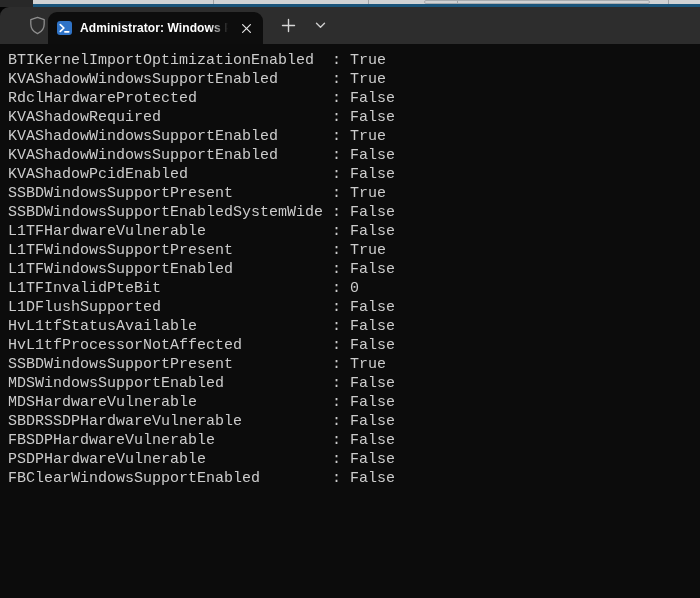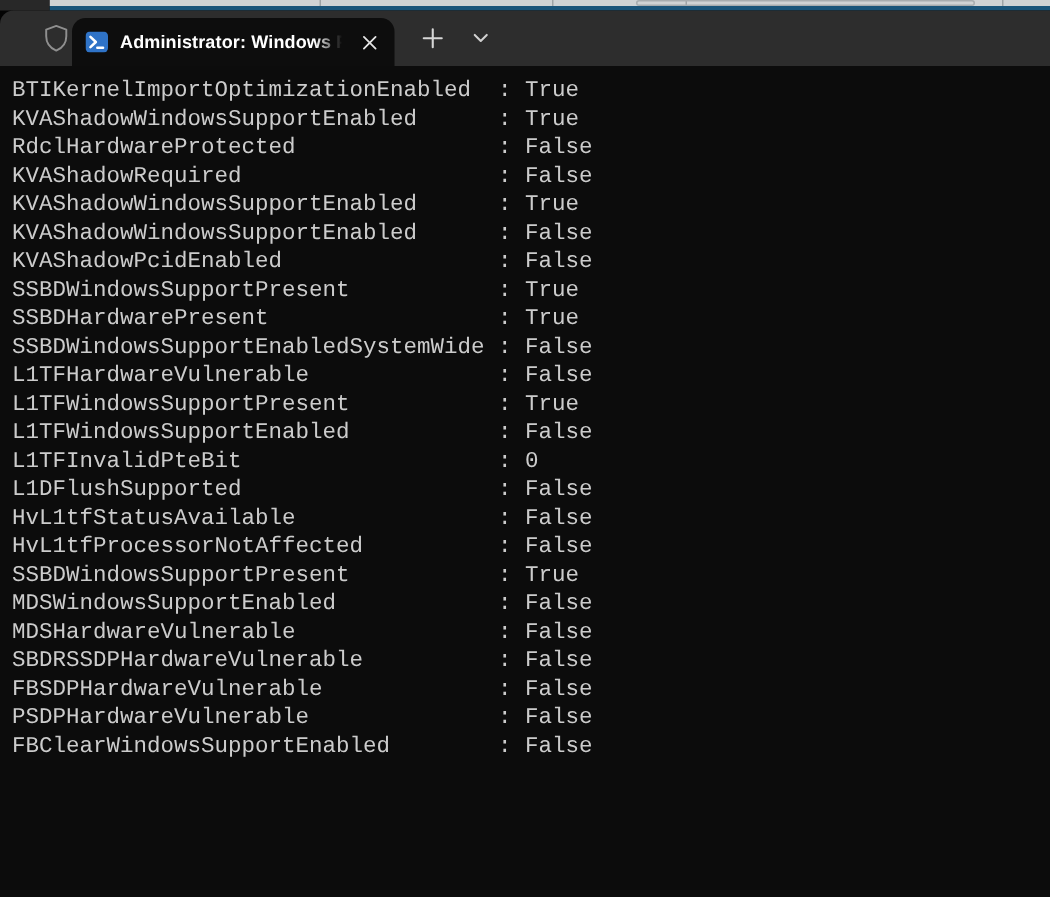--- a/index.html
+++ b/index.html
@@ -139,21 +139,20 @@
 <div class="terminal">
   <div>
       <div class="term-line"><span class="t-name">BTIKernelImportOptimizationEnabled</span><span class="t-sep">:</span><span class="t-val">True</span></div>
       <div class="term-line"><span class="t-name">KVAShadowWindowsSupportEnabled</span><span class="t-sep">:</span><span class="t-val">True</span></div>
       <div class="term-line"><span class="t-name">RdclHardwareProtected</span><span class="t-sep">:</span><span class="t-val">False</span></div>
       <div class="term-line"><span class="t-name">KVAShadowRequired</span><span class="t-sep">:</span><span class="t-val">False</span></div>
       <div class="term-line"><span class="t-name">KVAShadowWindowsSupportEnabled</span><span class="t-sep">:</span><span class="t-val">True</span></div>
       <div class="term-line"><span class="t-name">KVAShadowWindowsSupportEnabled</span><span class="t-sep">:</span><span class="t-val">False</span></div>
       <div class="term-line"><span class="t-name">KVAShadowPcidEnabled</span><span class="t-sep">:</span><span class="t-val">False</span></div>
       <div class="term-line"><span class="t-name">SSBDWindowsSupportPresent</span><span class="t-sep">:</span><span class="t-val">True</span></div>
-      <div class="term-line"><span class="t-name">SSBDHardwarePresent</span><span class="t-sep">:</span><span class="t-val">True</span></div>
       <div class="term-line"><span class="t-name">SSBDWindowsSupportEnabledSystemWide</span><span class="t-sep">:</span><span class="t-val">False</span></div>
       <div class="term-line"><span class="t-name">L1TFHardwareVulnerable</span><span class="t-sep">:</span><span class="t-val">False</span></div>
       <div class="term-line"><span class="t-name">L1TFWindowsSupportPresent</span><span class="t-sep">:</span><span class="t-val">True</span></div>
       <div class="term-line"><span class="t-name">L1TFWindowsSupportEnabled</span><span class="t-sep">:</span><span class="t-val">False</span></div>
       <div class="term-line"><span class="t-name">L1TFInvalidPteBit</span><span class="t-sep">:</span><span class="t-val">0</span></div>
       <div class="term-line"><span class="t-name">L1DFlushSupported</span><span class="t-sep">:</span><span class="t-val">False</span></div>
       <div class="term-line"><span class="t-name">HvL1tfStatusAvailable</span><span class="t-sep">:</span><span class="t-val">False</span></div>
       <div class="term-line"><span class="t-name">HvL1tfProcessorNotAffected</span><span class="t-sep">:</span><span class="t-val">False</span></div>
       <div class="term-line"><span class="t-name">SSBDWindowsSupportPresent</span><span class="t-sep">:</span><span class="t-val">True</span></div>
       <div class="term-line"><span class="t-name">MDSWindowsSupportEnabled</span><span class="t-sep">:</span><span class="t-val">False</span></div>

